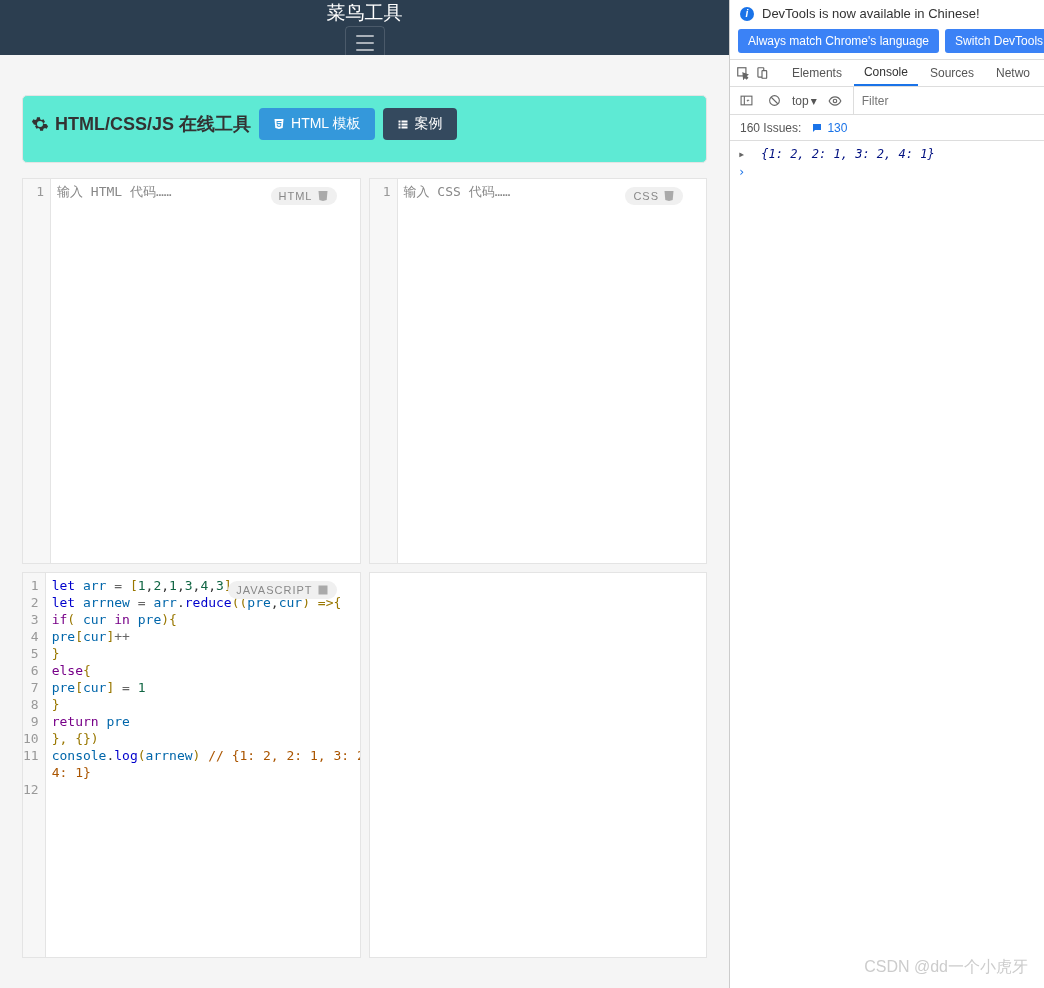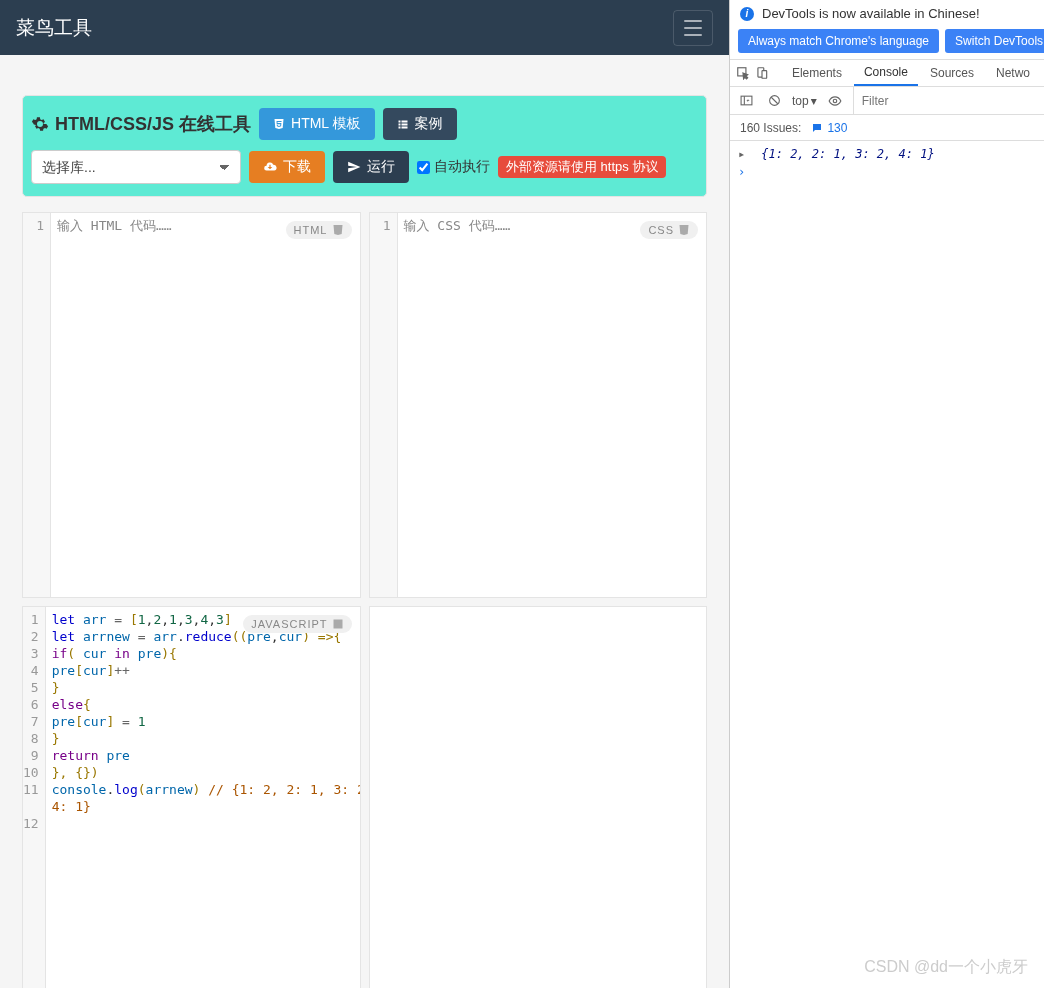--- a/index.html
+++ b/index.html
@@ -1,19 +1,19 @@
 <!DOCTYPE html>
 <html><head>
 <meta charset="utf-8">
 <style>
 * { box-sizing: border-box; margin: 0; padding: 0; }
 body { font-family: -apple-system, BlinkMacSystemFont, "Segoe UI", Arial, sans-serif; background: #f5f5f5; overflow: hidden; width: 1044px; height: 988px; }
 .main-container { display: flex; width: 1044px; height: 988px; }
 .left-panel { width: 729px; height: 988px; background: #f5f5f5; }
-.navbar { background: #2c3e50; height: 55px; display: flex; align-items: center; justify-content: space-between; padding: 0 16px; }
+.navbar { background: #2c3e50; height: 55px; display: flex; align-items: center; justify-content: space-between; padding: 0 16px; flex-direction: column; }
 .navbar-brand { color: #fff; font-size: 19px; font-weight: 500; }
 .hamburger { width: 40px; height: 36px; display: flex; flex-direction: column; justify-content: center; gap: 5px; border: 1px solid rgba(255,255,255,0.15); border-radius: 4px; padding: 8px 10px; cursor: pointer; }
 .hamburger span { height: 2px; background: rgba(255,255,255,0.6); border-radius: 1px; }
 .tool-card { margin: 40px 22px 0 22px; background: #5eead4; border: 1px solid #e4e4e4; border-radius: 5px; padding: 12px 8px; }
 .tool-header { display: flex; align-items: center; gap: 8px; flex-wrap: wrap; margin-bottom: 10px; }
 .tool-title { font-size: 18px; font-weight: 700; color: #333; display: flex; align-items: center; gap: 6px; }
 .btn { display: inline-flex; align-items: center; gap: 6px; padding: 7px 14px; border-radius: 4px; font-size: 14px; color: #fff; cursor: pointer; border: none; }
 .btn-blue { background: #3498db; }
 .btn-dark { background: #34495e; }
 .btn-orange { background: #e67e22; }
@@ -21,21 +21,21 @@
 .select-lib { height: 34px; border: 1px solid #ccc; border-radius: 4px; padding: 0 28px 0 10px; font-size: 14px; color: #444; background: #fff; min-width: 210px; appearance: none; background-image: linear-gradient(45deg, transparent 50%, #666 50%), linear-gradient(135deg, #666 50%, transparent 50%); background-position: calc(100% - 16px) 14px, calc(100% - 11px) 14px; background-size: 5px 5px, 5px 5px; background-repeat: no-repeat; }
 .tool-row2 { display: flex; align-items: center; gap: 8px; flex-wrap: wrap; }
 .checkbox-wrap { display: inline-flex; align-items: center; gap: 4px; font-size: 14px; color: #333; }
 .badge-red { background: #e74c3c; color: #fff; padding: 2px 8px; border-radius: 4px; font-size: 13px; font-weight: 500; }
 .editors { margin: 15px 22px 0 22px; height: 780px; display: grid; grid-template-columns: 1fr 1fr; grid-template-rows: 1fr 1fr; gap: 8px; }
 .editor { background: #fff; border: 1px solid #e4e4e4; position: relative; display: flex; overflow: hidden; }
 .editor-full { grid-column: 2; grid-row: 2; }
 .gutter { width: 28px; background: #f7f7f7; border-right: 1px solid #e4e4e4; padding: 4px 6px 0 0; text-align: right; color: #999; font-family: Consolas, monospace; font-size: 13px; line-height: 17px; }
 .code-area { flex: 1; padding: 4px 6px; font-family: Consolas, monospace; font-size: 13px; line-height: 17px; color: #333; white-space: pre; }
 .placeholder { color: #888; }
-.lang-badge { position: absolute; top: 8px; right: 8px; background: #f0f0f0; color: #888; font-size: 11px; padding: 3px 8px; border-radius: 10px; display: flex; align-items: center; gap: 4px; letter-spacing: 1px; }
+.lang-badge { position: absolute; top: 8px; right: 23px; background: #f0f0f0; color: #888; font-size: 11px; padding: 3px 8px; border-radius: 10px; display: flex; align-items: center; gap: 4px; letter-spacing: 1px; }
 .lang-badge svg { width: 12px; height: 12px; fill: #aaa; }
 .kw-let { color: #0000cc; }
 .kw-if { color: #770088; }
 .kw-return { color: #770088; }
 .var { color: #0066aa; }
 .op { color: #666; }
 .num { color: #116644; }
 .bracket { color: #997700; }
 .comment { color: #aa5500; }
 .fn { color: #0000cc; }
@@ -90,42 +90,20 @@
             </svg>
           <span>HTML 模板</span>
         </button>
         <button class="btn btn-dark">
           <svg width="12" height="12" viewBox="0 0 24 24" fill="#fff">
               <path d="M3 5h4v4H3V5zm6 0h12v4H9V5zM3 11h4v4H3v-4zm6 0h12v4H9v-4zM3 17h4v4H3v-4zm6 0h12v4H9v-4z"></path>
             </svg>
           <span>案例</span>
         </button>
       </div>
-      <div class="tool-row2">
-        <select class="select-lib">
-          <option>选择库...</option>
-        </select>
-        <button class="btn btn-orange">
-          <svg width="14" height="14" viewBox="0 0 24 24" fill="#fff">
-              <path d="M19 18H6a4 4 0 010-8 6 6 0 0111.6-1.8A4.5 4.5 0 0119 18zm-7-2l4-4h-3V8h-2v4H8l4 4z"></path>
-            </svg>
-          <span>下载</span>
-        </button>
-        <button class="btn btn-navy">
-          <svg width="14" height="14" viewBox="0 0 24 24" fill="#fff">
-              <path d="M2 21l21-9L2 3v7l15 2-15 2v7z"></path>
-            </svg>
-          <span>运行</span>
-        </button>
-        <label class="checkbox-wrap">
-          <input type="checkbox" checked="" style="">
-          <span>自动执行</span>
-        </label>
-        <span class="badge-red">外部资源请使用 https 协议</span>
-      </div>
     </div>
 
     <div class="editors">
       <div class="editor">
         <div class="gutter">1</div>
         <div class="code-area placeholder">输入 HTML 代码……</div>
         <div class="lang-badge">
             <span>HTML</span>
             <svg viewBox="0 0 24 24">
               <path d="M3 2l1.6 18L12 22l7.4-2L21 2H3z"></path>

